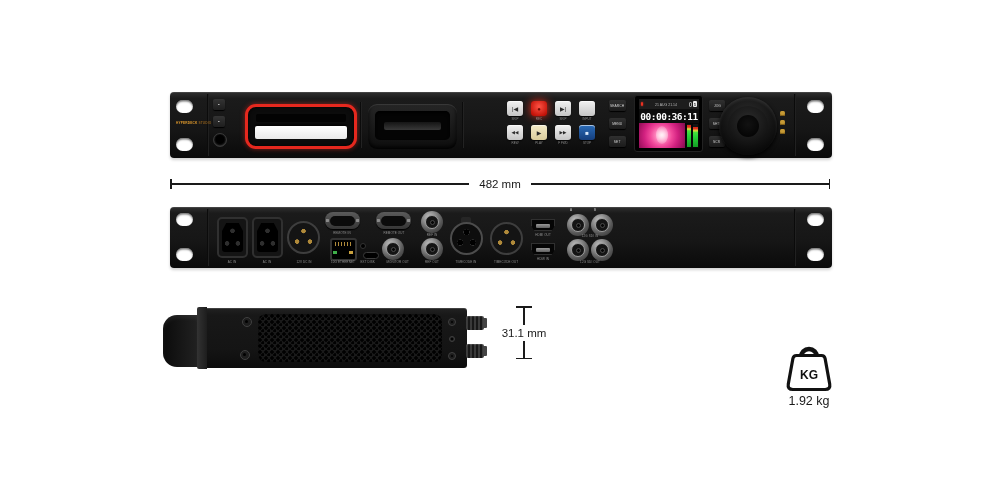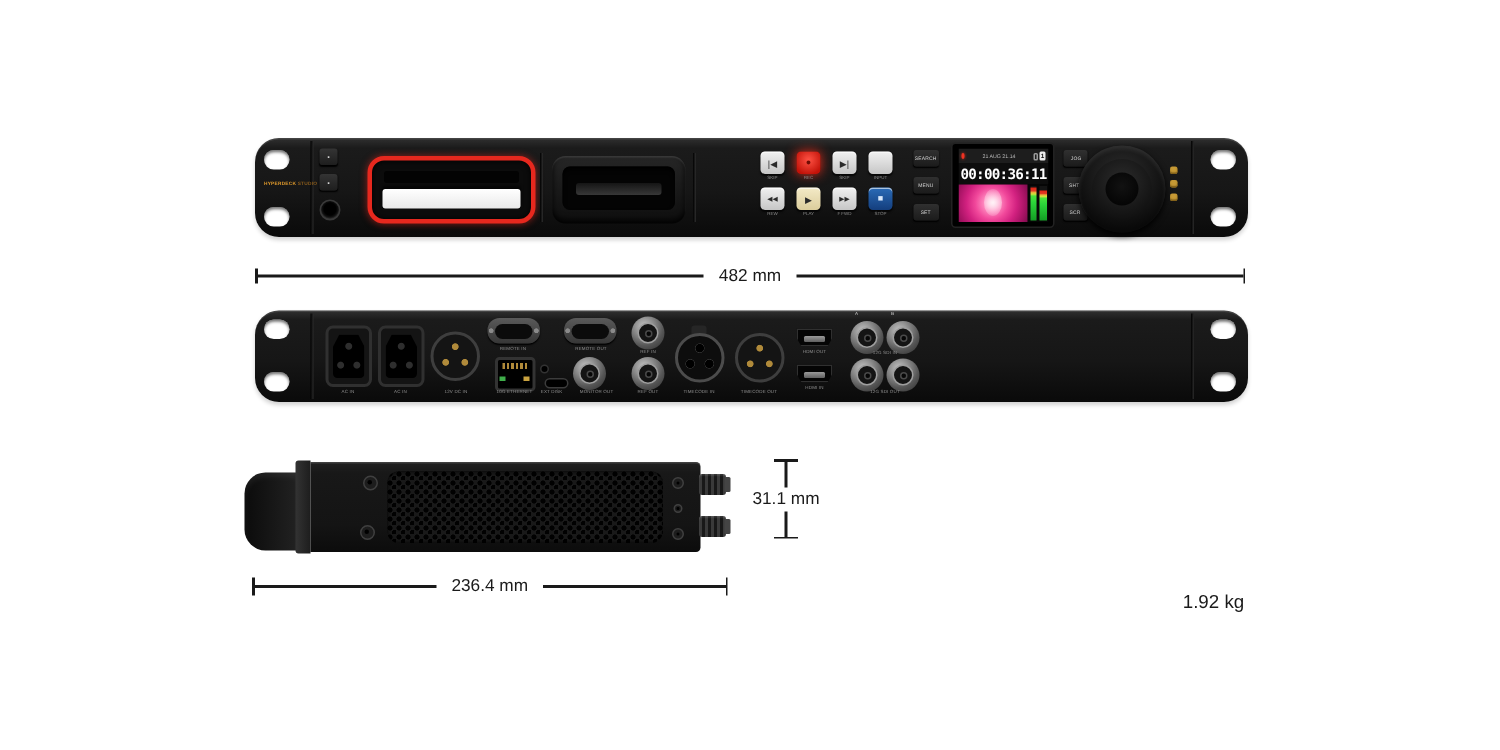--- a/index.html
+++ b/index.html
@@ -2,21 +2,21 @@
 <html><head>
 <meta charset="utf-8">
 <style>
   html,body{margin:0;padding:0;background:#fff;}
   .stage{position:relative;width:1000px;height:500px;background:#fff;overflow:hidden;
          font-family:"Liberation Sans",sans-serif;color:#1f1f1f;}
   .abs{position:absolute;}
 
   
   .panel{position:absolute;background:linear-gradient(180deg,#303030 0%,#1b1b1b 10%,#161616 55%,#0a0a0a 100%);
-         border-radius:16px;box-shadow:0 2px 3px rgba(0,0,0,.18), inset 0 1px 0 rgba(255,255,255,.10);}
+         border-radius:4px;box-shadow:0 2px 3px rgba(0,0,0,.18), inset 0 1px 0 rgba(255,255,255,.10);}
   .seam{position:absolute;top:2px;bottom:2px;width:2px;background:linear-gradient(90deg,#000,#2b2b2b);}
   .hole{position:absolute;width:17px;height:13px;border-radius:7px;background:#fff;
         box-shadow:inset 0 1.5px 2px rgba(0,0,0,.55);}
 
   
   .tlbl{position:absolute;font-size:6px;color:#8f8f8f;text-align:center;white-space:nowrap;
         transform:scale(.5);transform-origin:center top;letter-spacing:.2px;}
   .inbtn{font-size:6px;color:#d6d6d6;transform:scale(.55);white-space:nowrap;letter-spacing:.2px;}
 
   
@@ -327,31 +327,31 @@
     <div class="screw" style="left:79px;top:12px;width:10px;height:10px;"></div>
     <div class="screw" style="left:77px;top:45px;width:10px;height:10px;"></div>
     <div class="vent" style="left:95px;top:9px;width:184px;height:48px;"></div>
     <div class="screw" style="left:285px;top:13px;width:8px;height:8px;"></div>
     <div class="screw" style="left:286px;top:31px;width:6px;height:6px;"></div>
     <div class="screw" style="left:285px;top:47px;width:8px;height:8px;"></div>
     <div class="stub" style="left:303px;top:11px;"></div>
     <div class="stub" style="left:303px;top:39px;"></div>
   </div>
 
-  <div class="dim-h" style="left:168px;top:384px;width:317px;height:14px;">
-    <div class="tick" style="height:12px;"></div>
-    <div class="line"></div>
-    <div class="val">236.4 mm</div>
-    <div class="line"></div>
-    <div class="tick" style="height:12px;"></div>
-  </div>
 
   <div class="dim-v" style="left:497px;top:306px;width:54px;height:63px;">
     <div class="tbar"></div>
     <div class="vline" style="height:17px;"></div>
     <div class="val">31.1 mm</div>
     <div class="vline" style="height:17px;"></div>
     <div class="tbar"></div>
   </div>
 
+  <div class="abs" style="left:781px;top:342px;width:56px;height:52px;">
+    <svg width="56" height="52" viewBox="0 0 56 52">
+      <path d="M20 15 a8 8 0 0 1 16 0" fill="none" stroke="#111" stroke-width="4.5"></path>
+      <path d="M15.5 13.5 h25 q3 0 3.6 3 l4.6 25.5 q1 5.5 -4.6 5.5 h-32.2 q-5.6 0 -4.6 -5.5 l4.6 -25.5 q0.6 -3 3.6 -3 z" fill="#fff" stroke="#111" stroke-width="3.2" stroke-linejoin="round"></path>
+      <text x="28" y="37" text-anchor="middle" font-size="12" font-weight="bold" fill="#111" font-family="Liberation Sans, sans-serif">KG</text>
+    </svg>
+  </div>
   <div class="weight-val" style="left:775px;top:394px;width:68px;">1.92 kg</div>
 
 </div>
 
 </body></html>

